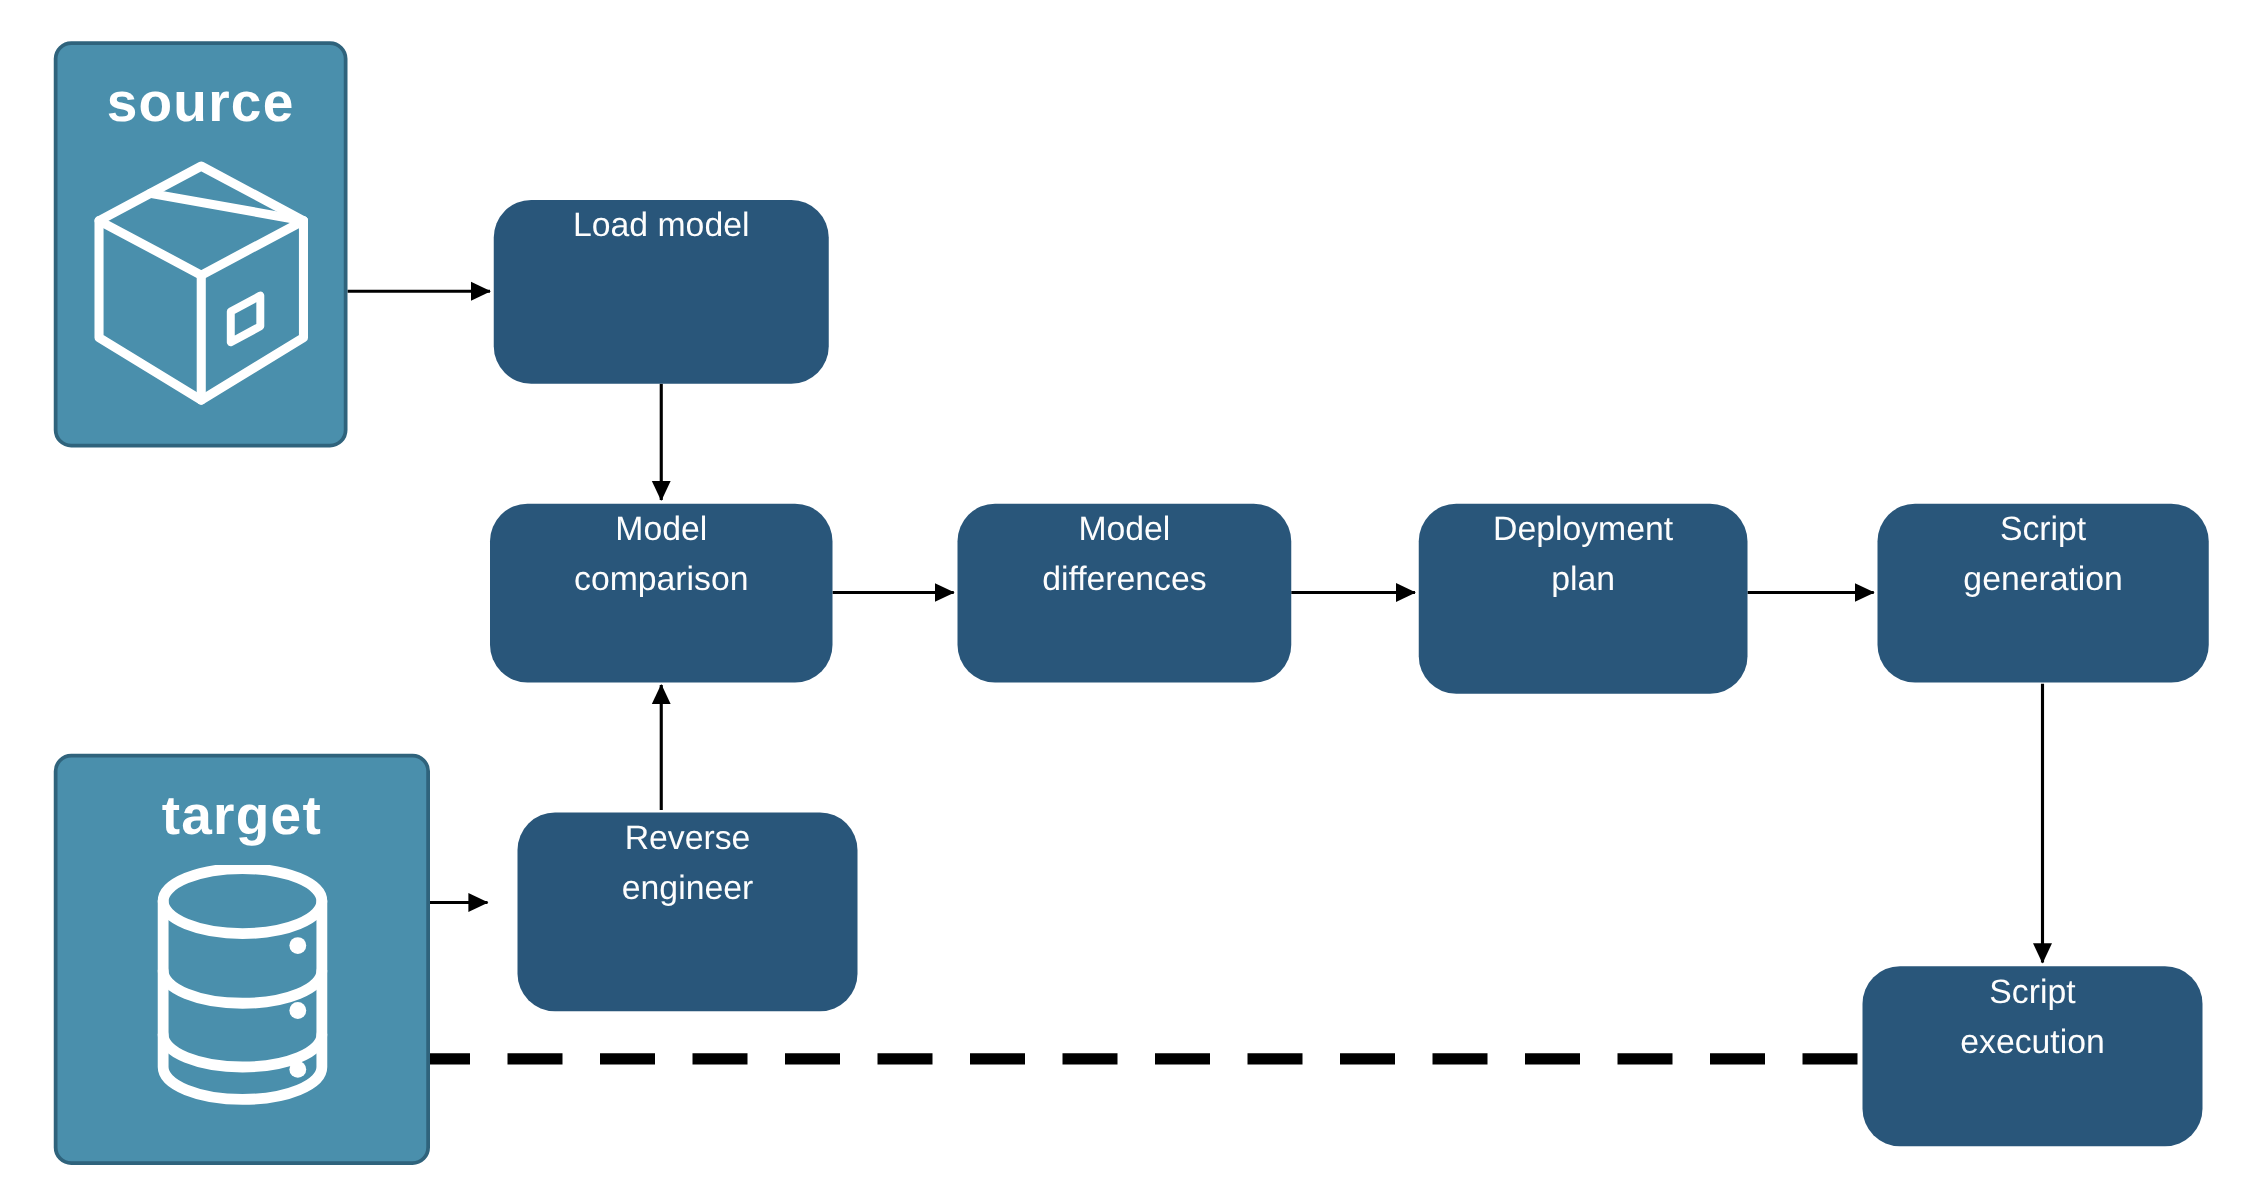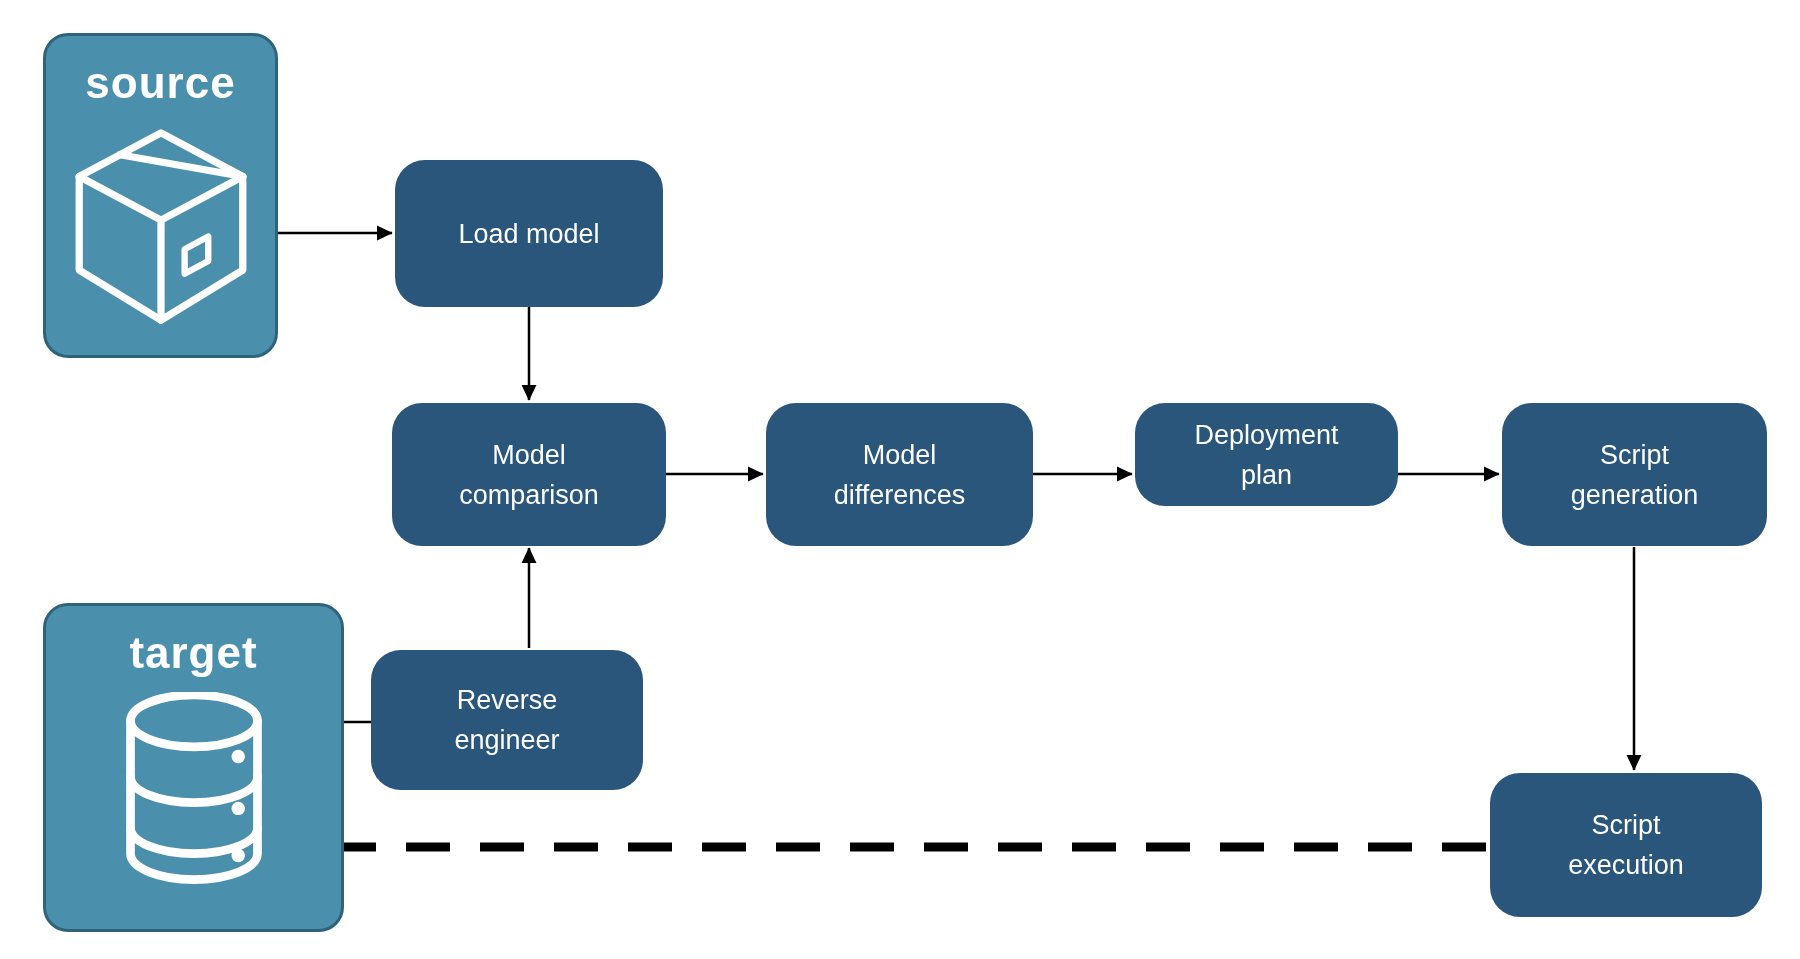--- a/index.html
+++ b/index.html
@@ -15,56 +15,55 @@
     position: absolute;
     left: 0; top: 0;
     width: 1800px; height: 959px;
     pointer-events: none;
   }
   .node {
     position: absolute;
     background: #29567A;
     border-radius: 30px;
     display: flex;
-    align-items: center;
     justify-content: center;
     color: #FDFDFD;
     font-size: 27px;
     line-height: 40px;
     text-align: center;
   }
   .node .node-label { white-space: pre-line; }
   .entity {
     position: absolute;
     background: #4A8FAC;
     border: 3px solid #2F637C;
-    border-radius: 25px;
+    border-radius: 14px;
     box-sizing: border-box;
     display: flex;
     flex-direction: column;
     align-items: center;
     color: #ffffff;
   }
   .entity .entity-label {
     font-size: 44px;
     font-weight: 700;
     margin-top: 22px;
     letter-spacing: 1px;
   }
   .entity .entity-icon { margin-top: 14px; }
 
   
   .box-source        { left: 43px;  top: 33px;  width: 235px; height: 325px; }
   .box-target        { left: 43px;  top: 603px; width: 301px; height: 329px; }
   .box-load-model    { left: 395px; top: 160px; width: 268px; height: 147px; }
   .box-model-comparison  { left: 392px;  top: 403px; width: 274px; height: 143px; }
   .box-model-differences { left: 766px;  top: 403px; width: 267px; height: 143px; }
-  .box-deployment-plan   { left: 1135px; top: 403px; width: 263px; height: 103px; }
+  .box-deployment-plan   { left: 1135px; top: 403px; width: 263px; height: 152px; }
   .box-script-generation { left: 1502px; top: 403px; width: 265px; height: 143px; }
-  .box-reverse-engineer  { left: 371px;  top: 650px; width: 272px; height: 140px; }
+  .box-reverse-engineer  { left: 414px;  top: 650px; width: 272px; height: 159px; }
   .box-script-execution  { left: 1490px; top: 773px; width: 272px; height: 144px; }
 </style>
 </head>
 <body>
 
 <div class="canvas">
 
   <svg class="connector-layer" width="1800" height="959" viewBox="0 0 1800 959" xmlns="http://www.w3.org/2000/svg">
     <defs>
       <marker id="mArrow" viewBox="0 0 12 12" refX="10.5" refY="6" markerWidth="7" markerHeight="7" orient="auto" markerUnits="strokeWidth">

